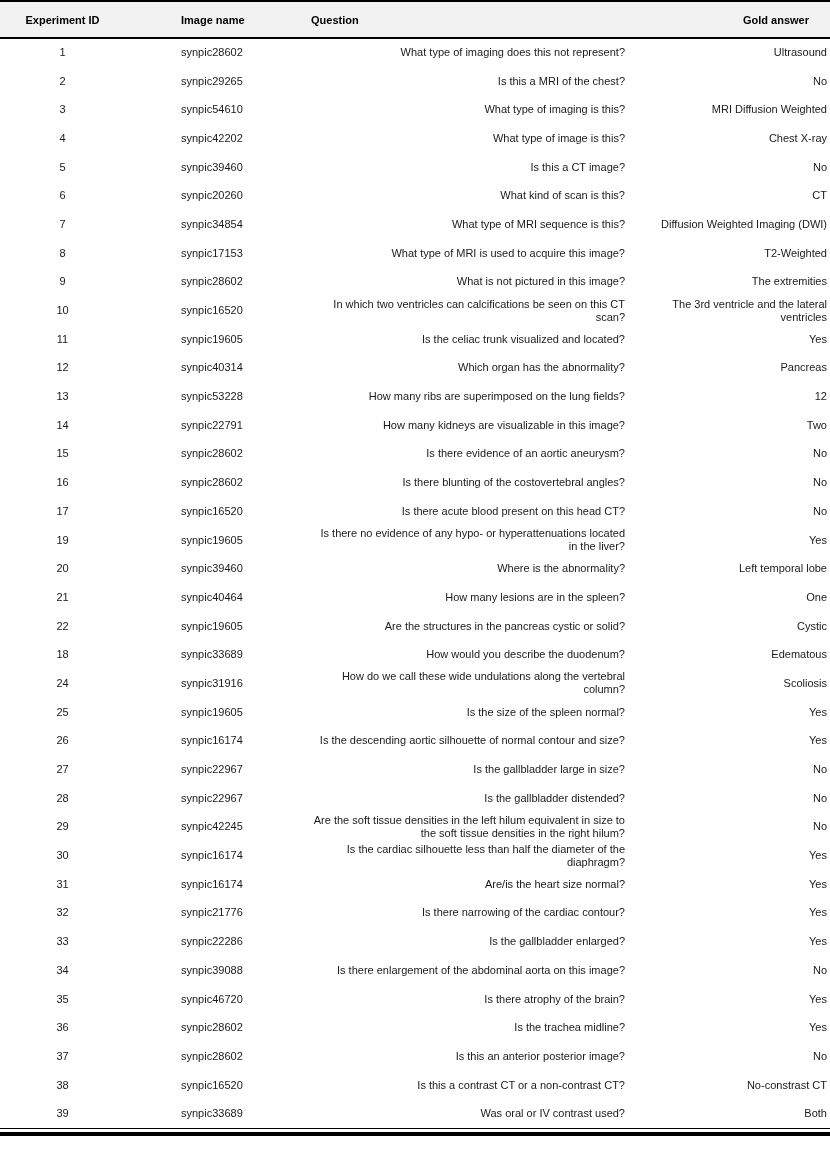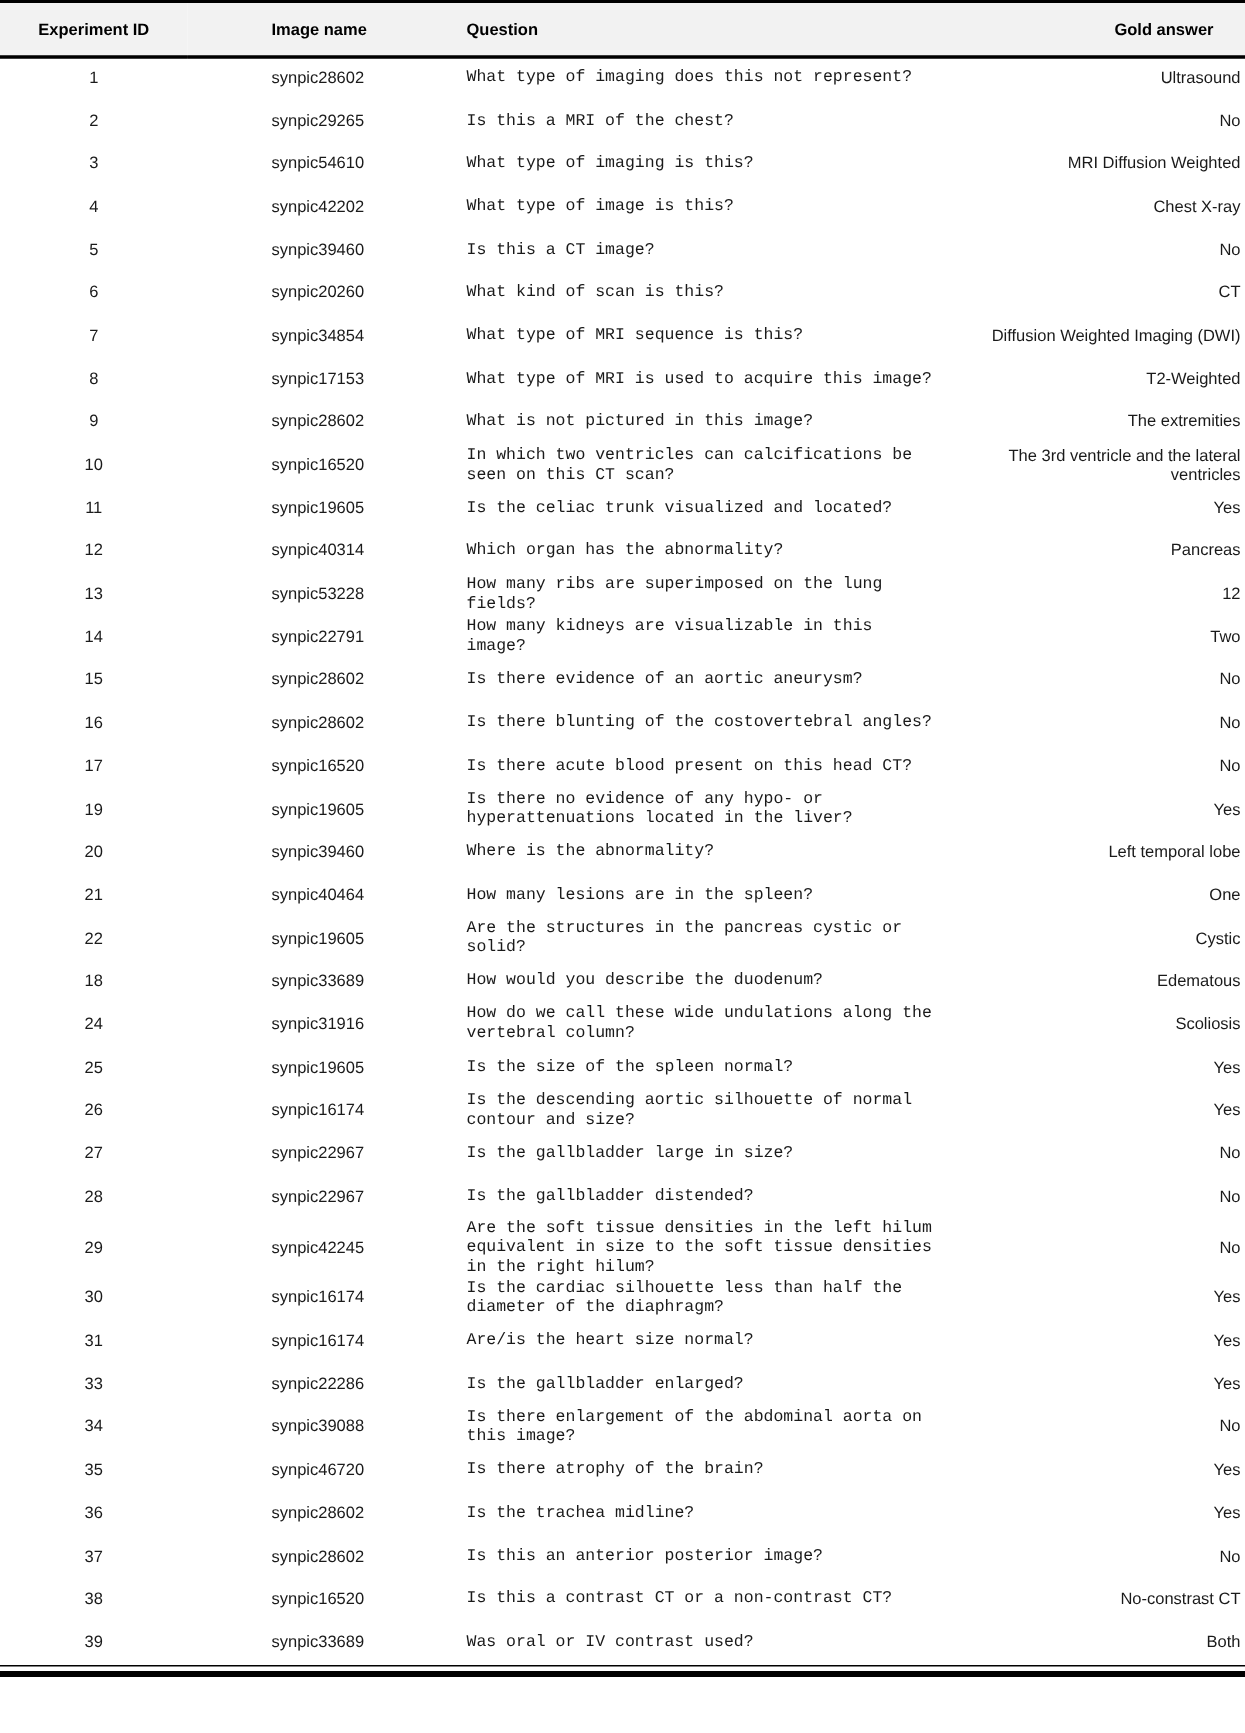--- a/index.html
+++ b/index.html
@@ -50,21 +50,21 @@
   }
   tbody td {
     font-size: 11px;
     line-height: 13px;
     vertical-align: middle;
     padding: 0;
     color: #1a1a1a;
   }
   td.c0 { text-align: center; }
   td.c1 { text-align: left; padding-left: 56px; }
-  td.c2 { text-align: left; padding-left: 11px; padding-right: 15px; font-family: Liberation Mono, monospace; }
+  td.c2 { text-align: right; padding-left: 11px; padding-right: 15px; }
   td.c3 { text-align: right; padding-right: 3px; }
 
   .bottom-rule {
     width: 830px;
     border-top: 1px solid #000000;
     height: 3px;
   }
   .bottom-bar {
     width: 830px;
     height: 4px;
@@ -265,20 +265,26 @@
           <td class="c2">Is the cardiac silhouette less than half the diameter of the diaphragm?</td>
           <td class="c3">Yes</td>
         </tr>
         <tr>
           <td class="c0">31</td>
           <td class="c1">synpic16174</td>
           <td class="c2">Are/is the heart size normal?</td>
           <td class="c3">Yes</td>
         </tr>
         <tr>
+          <td class="c0">32</td>
+          <td class="c1">synpic21776</td>
+          <td class="c2">Is there narrowing of the cardiac contour?</td>
+          <td class="c3">Yes</td>
+        </tr>
+        <tr>
           <td class="c0">33</td>
           <td class="c1">synpic22286</td>
           <td class="c2">Is the gallbladder enlarged?</td>
           <td class="c3">Yes</td>
         </tr>
         <tr>
           <td class="c0">34</td>
           <td class="c1">synpic39088</td>
           <td class="c2">Is there enlargement of the abdominal aorta on this image?</td>
           <td class="c3">No</td>

